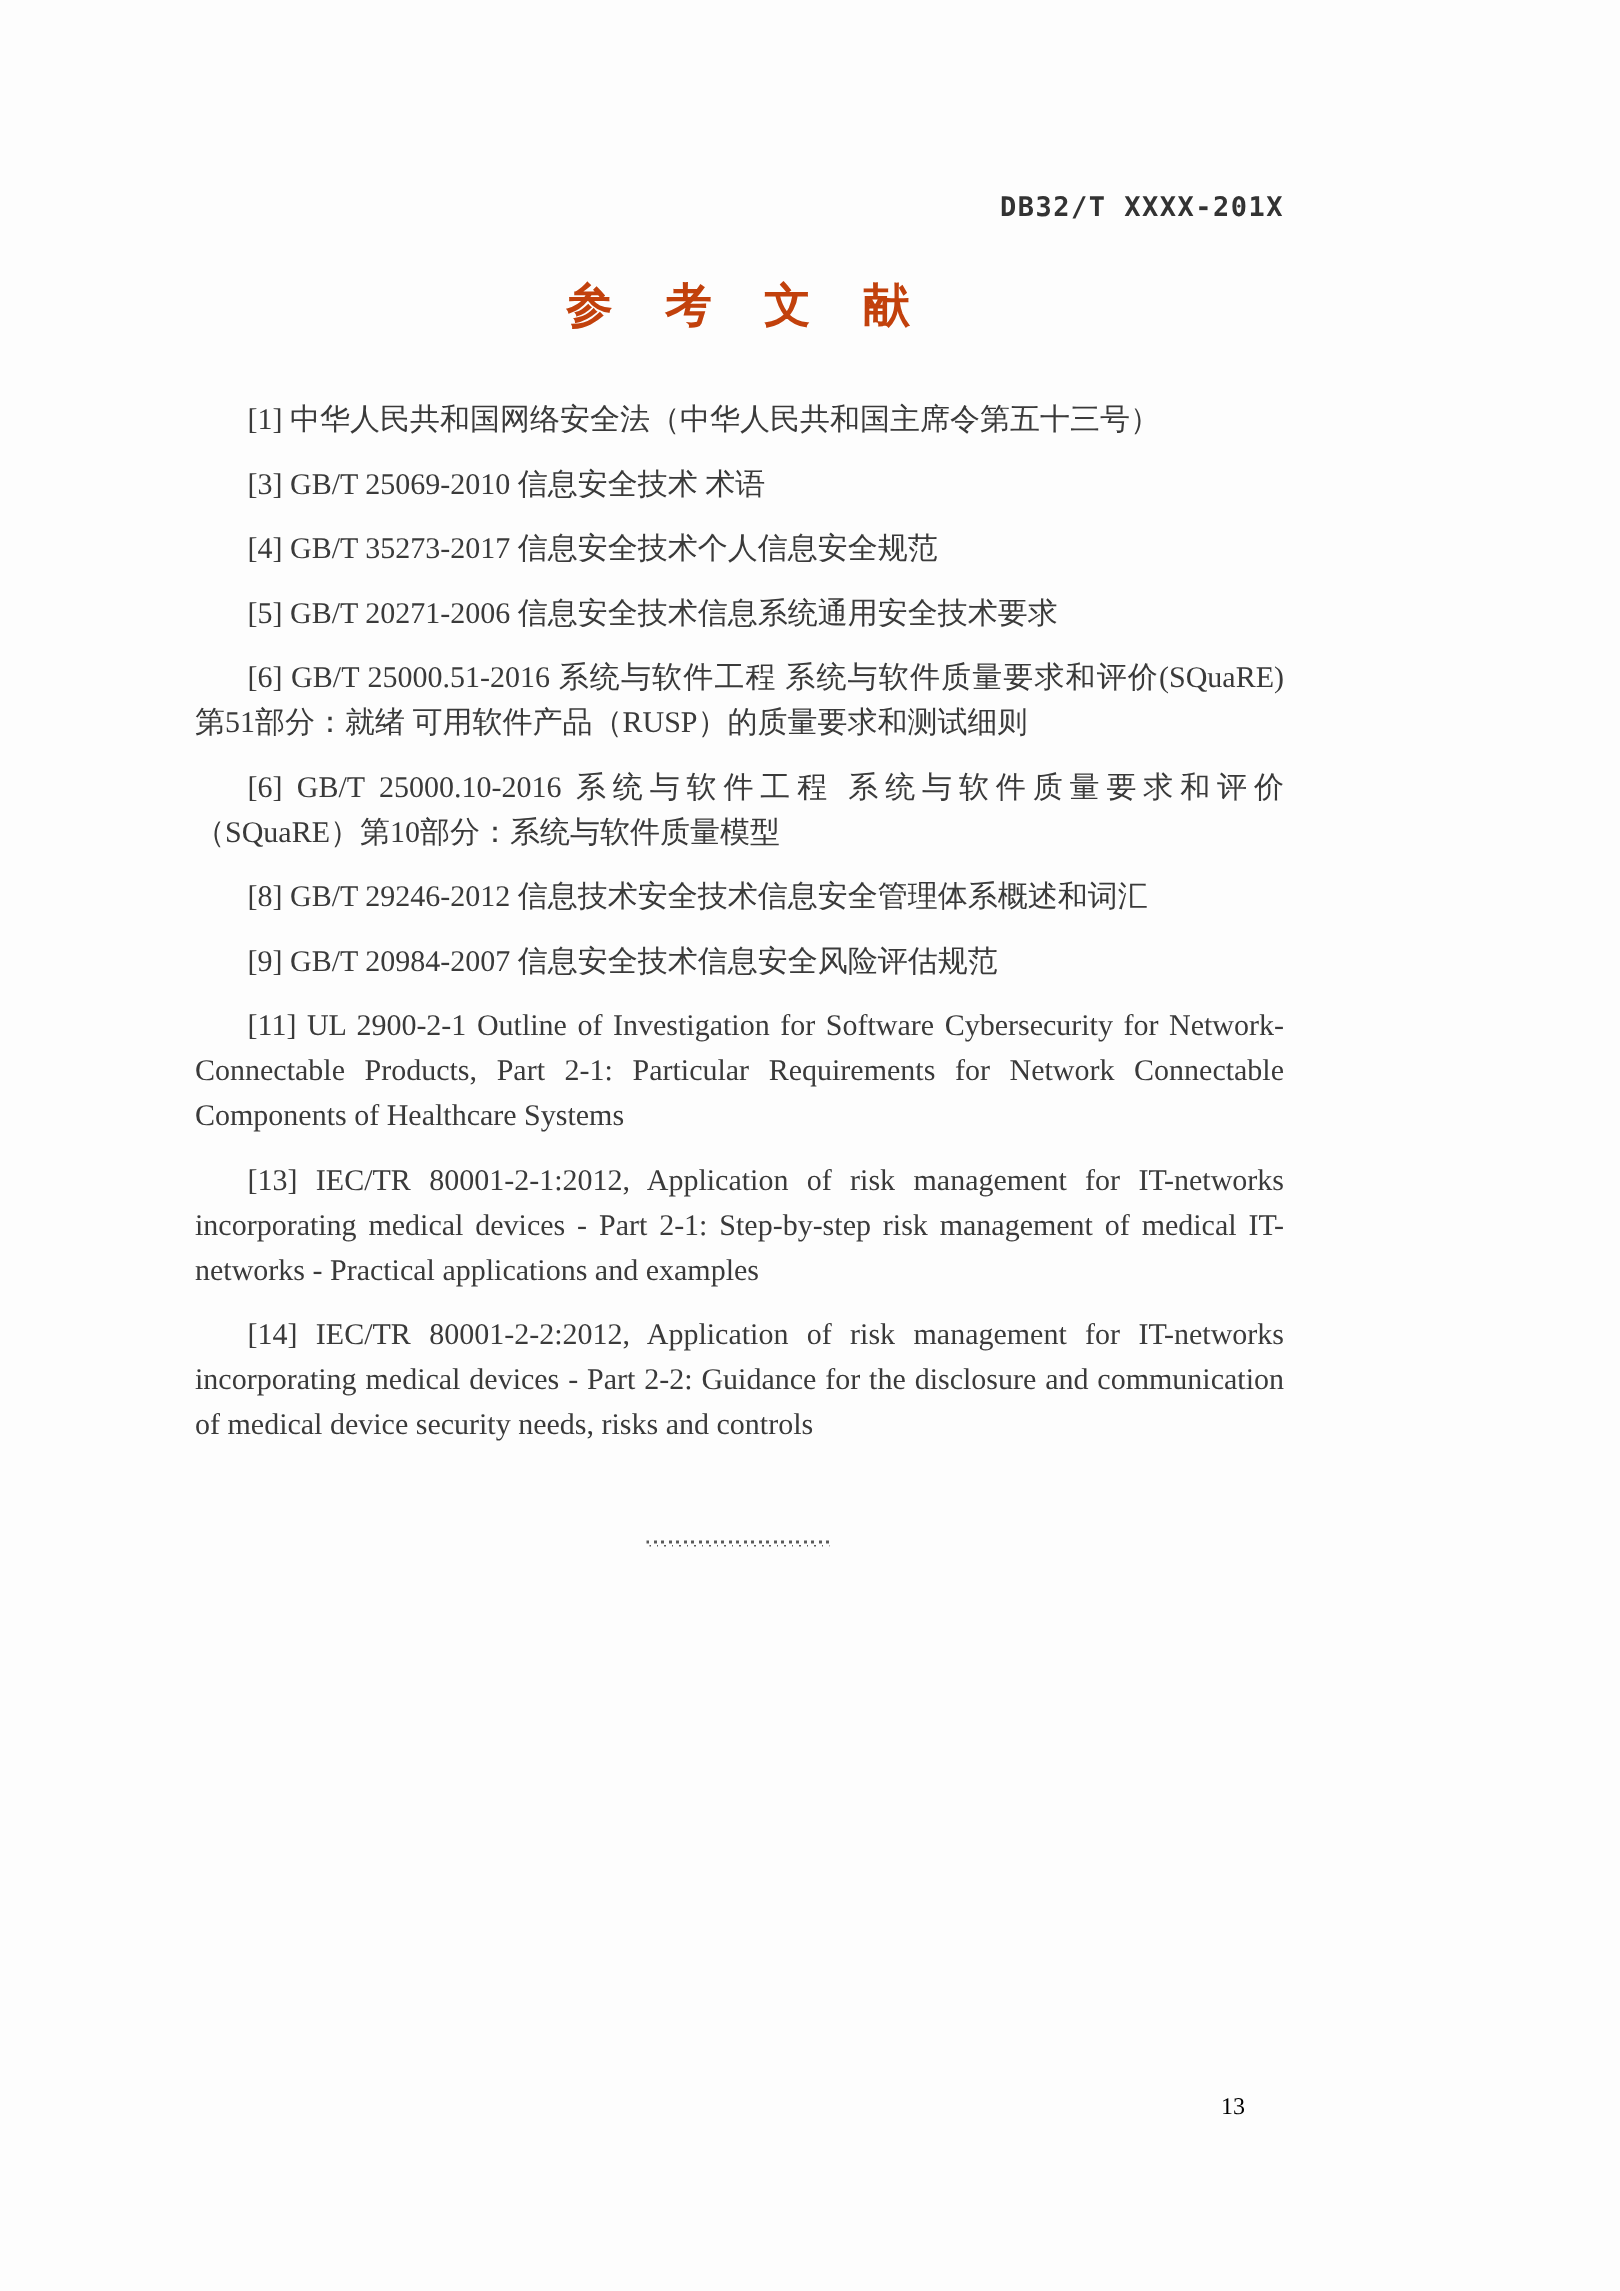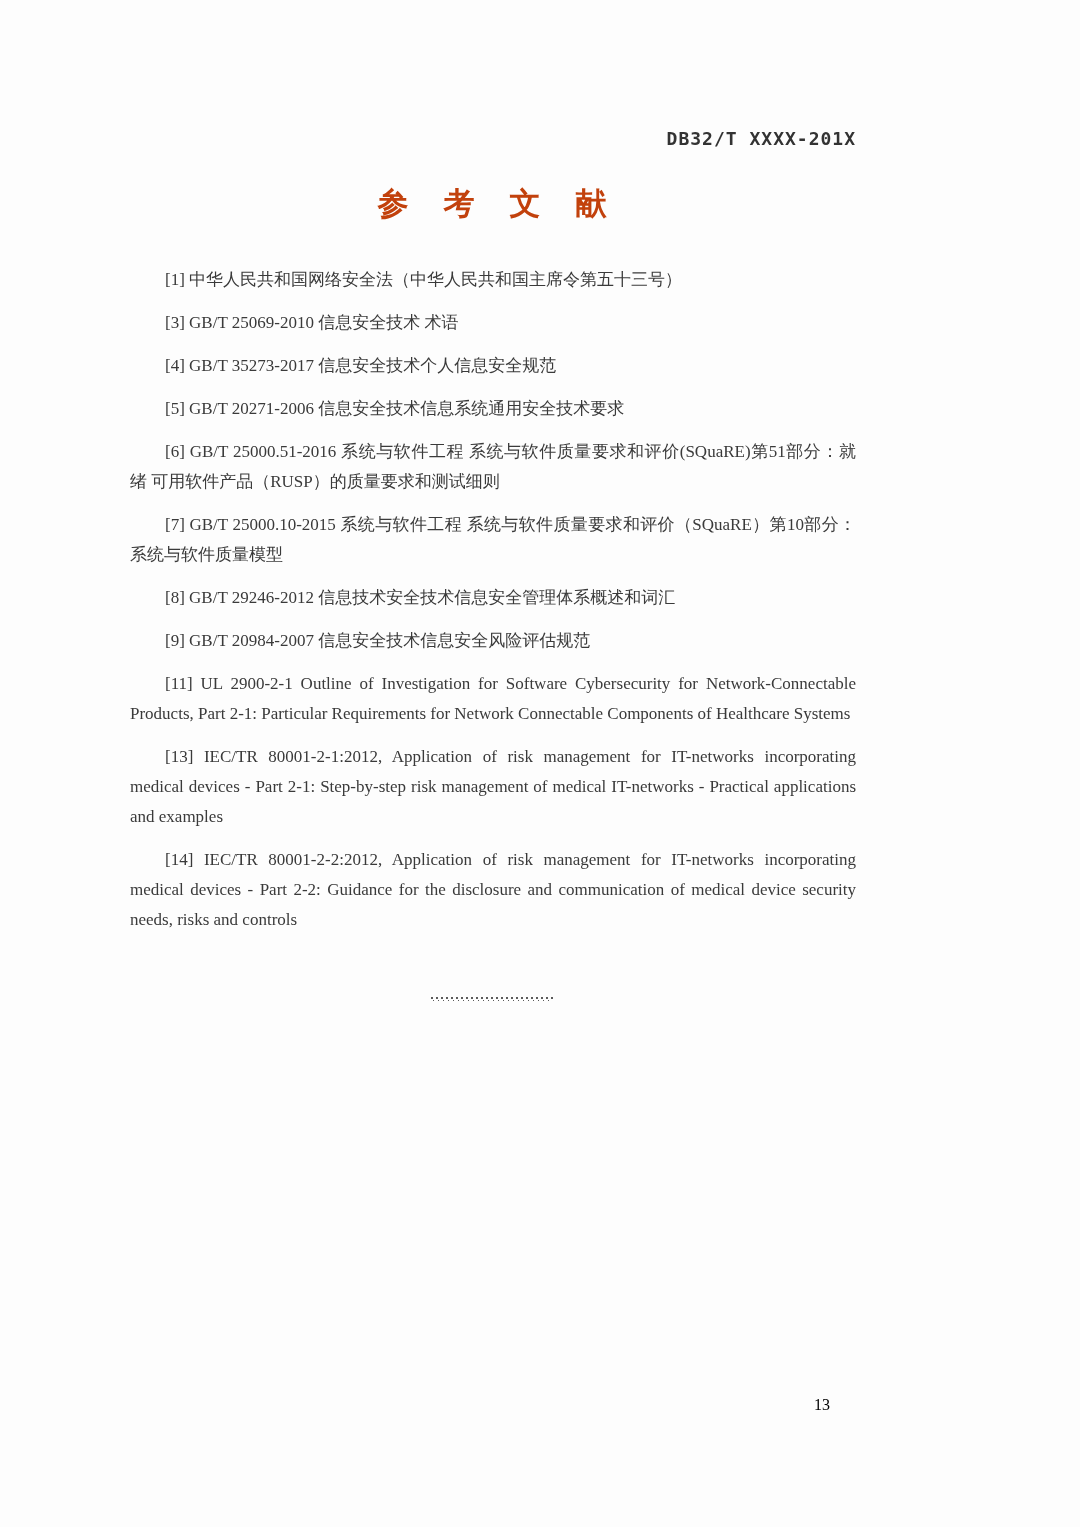--- a/index.html
+++ b/index.html
@@ -29,21 +29,21 @@
   .page-title {
     margin: 34px 100px 40px 130px;
     text-align: center;
     font-size: 31px;
     font-weight: bold;
     color: #c2410c;
     letter-spacing: 2px;
   }
   .references {
     margin: 0 100px 0 130px;
-    font-size: 17px;
+    font-size: 20px;
     line-height: 30px;
     text-align: justify;
   }
   .references p {
     margin: 0 0 13px 0;
     text-indent: 35px;
   }
   .end-separator {
     width: 122px;
     height: 5px;
@@ -70,21 +70,21 @@
   <div class="doc-header">DB32/T XXXX-201X</div>
 
   <div class="page-title">参　考　文　献</div>
 
   <div class="references">
     <p>[1] 中华人民共和国网络安全法（中华人民共和国主席令第五十三号）</p>
     <p>[3] GB/T 25069-2010  信息安全技术  术语</p>
     <p>[4] GB/T 35273-2017  信息安全技术个人信息安全规范</p>
     <p>[5] GB/T 20271-2006  信息安全技术信息系统通用安全技术要求</p>
     <p>[6] GB/T 25000.51-2016  系统与软件工程  系统与软件质量要求和评价(SQuaRE)第51部分：就绪  可用软件产品（RUSP）的质量要求和测试细则</p>
-    <p>[7] GB/T 25000.10-2015  系统与软件工程  系统与软件质量要求和评价（SQuaRE）第10部分：系统与软件质量模型</p>
+    <p>[6] GB/T 25000.10-2016  系统与软件工程  系统与软件质量要求和评价（SQuaRE）第10部分：系统与软件质量模型</p>
     <p>[8] GB/T 29246-2012  信息技术安全技术信息安全管理体系概述和词汇</p>
     <p>[9] GB/T 20984-2007  信息安全技术信息安全风险评估规范</p>
     <p>[11] UL 2900-2-1 Outline of Investigation for Software Cybersecurity for Network-Connectable Products, Part 2-1: Particular Requirements for Network Connectable Components of Healthcare Systems</p>
     <p>[13] IEC/TR 80001-2-1:2012, Application of risk management for IT-networks incorporating medical devices - Part 2-1: Step-by-step risk management of medical IT-networks - Practical applications and examples</p>
     <p>[14] IEC/TR 80001-2-2:2012, Application of risk management for IT-networks incorporating medical devices - Part 2-2: Guidance for the disclosure and communication of medical device security needs, risks and controls</p>
   </div>
 
   <div class="end-separator"></div>
 
   <div class="page-number">13</div>

